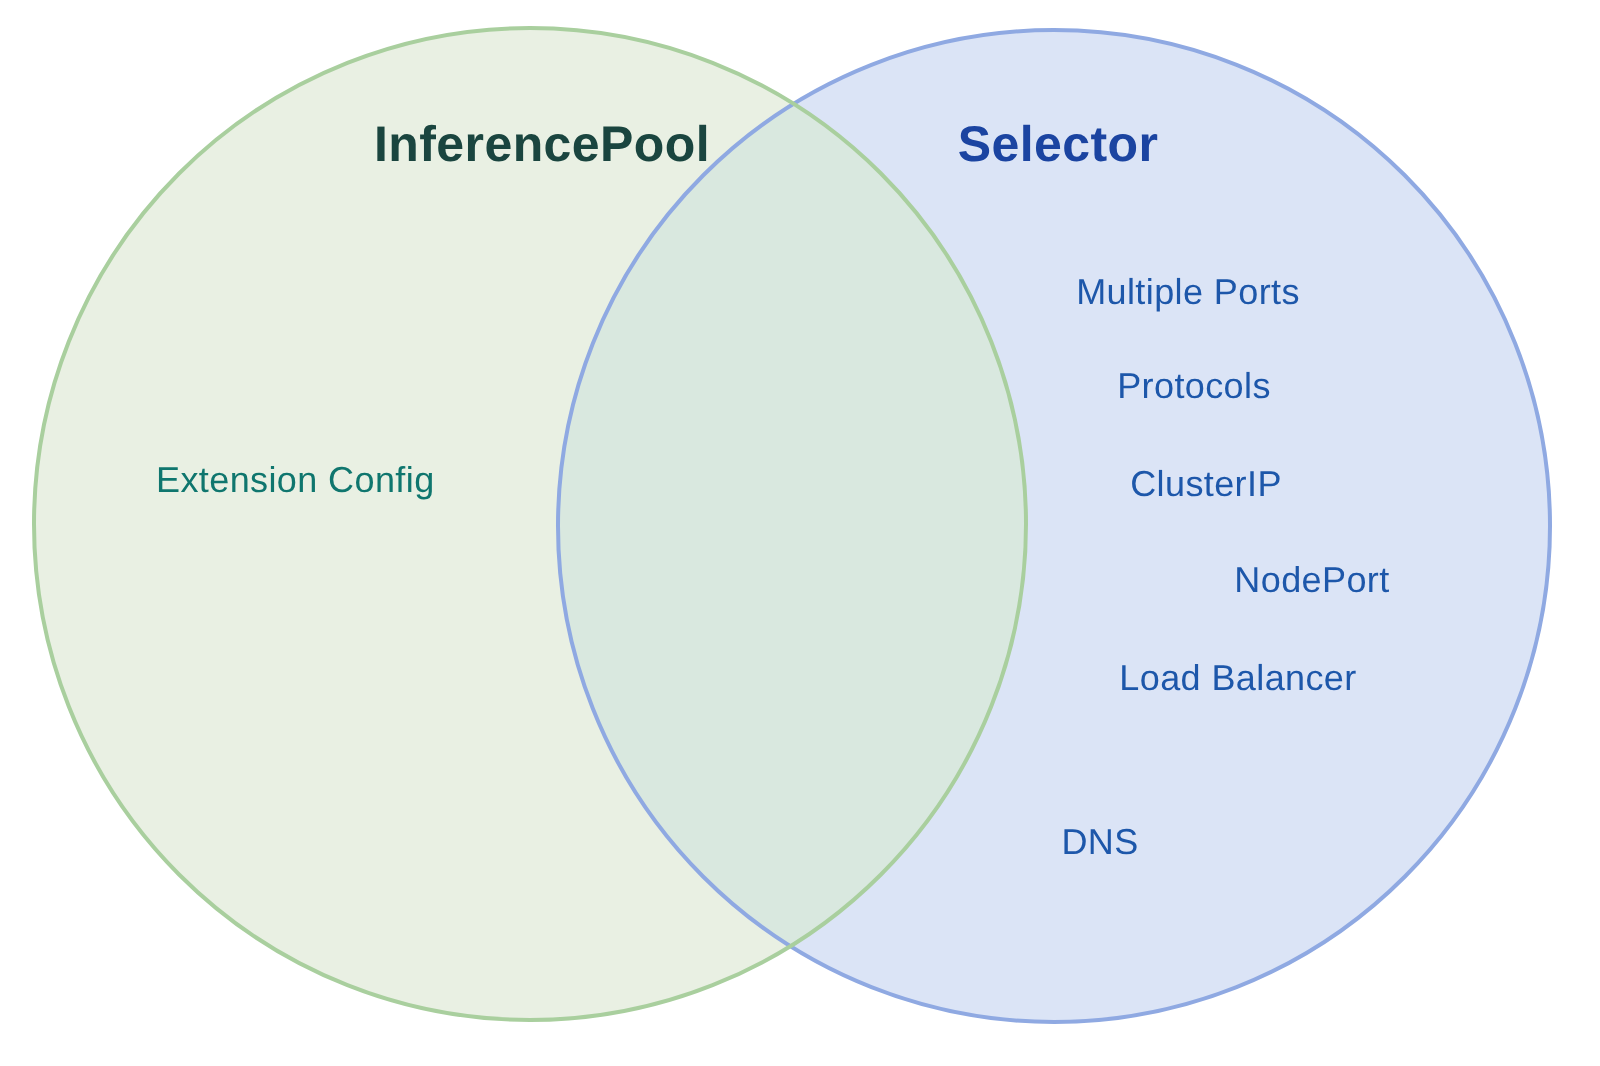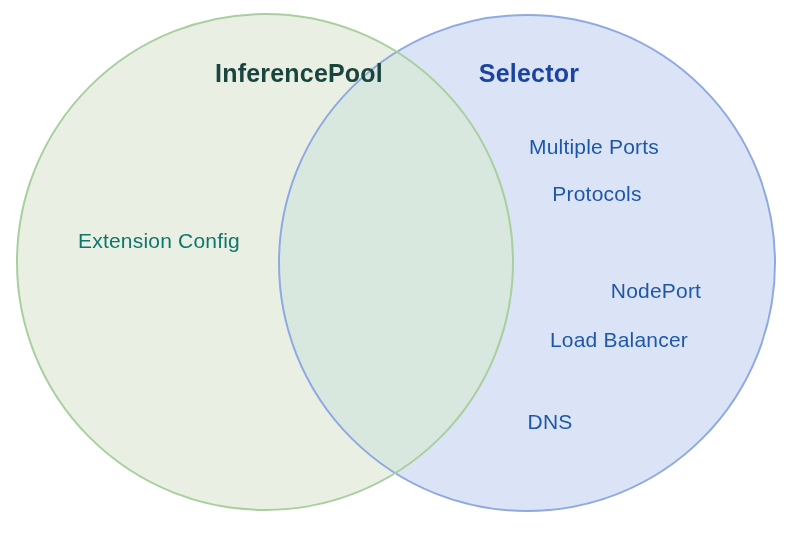--- a/index.html
+++ b/index.html
@@ -17,21 +17,21 @@
   }
   .stage svg {
     position: absolute;
     left: 0;
     top: 0;
   }
   .lbl {
     position: absolute;
     white-space: nowrap;
     transform: translate(-50%, -50%);
-    font-size: 21px;
+    font-size: 18px;
     line-height: 1;
     letter-spacing: 0.2px;
   }
   .lbl.left-align {
     transform: translateY(-50%);
   }
   .title {
     font-size: 25px;
     font-weight: 700;
     letter-spacing: 0.2px;
@@ -55,33 +55,34 @@
 
     <g clip-path="url(#clipLeft)">
       <circle cx="527" cy="263" r="248" fill="#d9e8df"></circle>
     </g>
 
     <circle cx="527" cy="263" r="248" fill="none" stroke-width="2" stroke="#8fa9e2"></circle>
 
     <circle cx="265" cy="262" r="248" fill="none" stroke-width="2" stroke="#a9cf9e"></circle>
   </svg>
 
-  <div class="lbl title" style="left: 271px; top: 73px; color: rgb(26, 69, 63); margin-left: 28px;">InferencePool</div>
+  <div class="lbl title" style="left: 271px; top: 73px; color: rgb(26, 69, 63);">InferencePool</div>
 
   <div class="lbl title" style="left: 529px; top: 73px; color: rgb(27, 68, 161);">Selector</div>
 
   <div class="lbl left-align" style="left: 78px; top: 240px; color: #0f766e;">Extension Config</div>
 
 
 
 
   <div class="lbl" style="left: 594px; top: 146px; color: rgb(29, 87, 170);">Multiple Ports</div>
 
   <div class="lbl" style="left: 597px; top: 193px; color: rgb(29, 87, 170);">Protocols</div>
 
+  <div class="lbl" style="left: 603px; top: 242px; color: rgb(29, 87, 170);">ClusterIP</div>
 
   <div class="lbl" style="left: 608px; top: 290px; color: rgb(29, 87, 170); margin-left: 48px;">NodePort</div>
 
   <div class="lbl" style="left: 619px; top: 339px; color: rgb(29, 87, 170);">Load Balancer</div>
 
 
   <div class="lbl" style="left: 550px; top: 421px; color: rgb(29, 87, 170);">DNS</div>
 
 </div>
 

